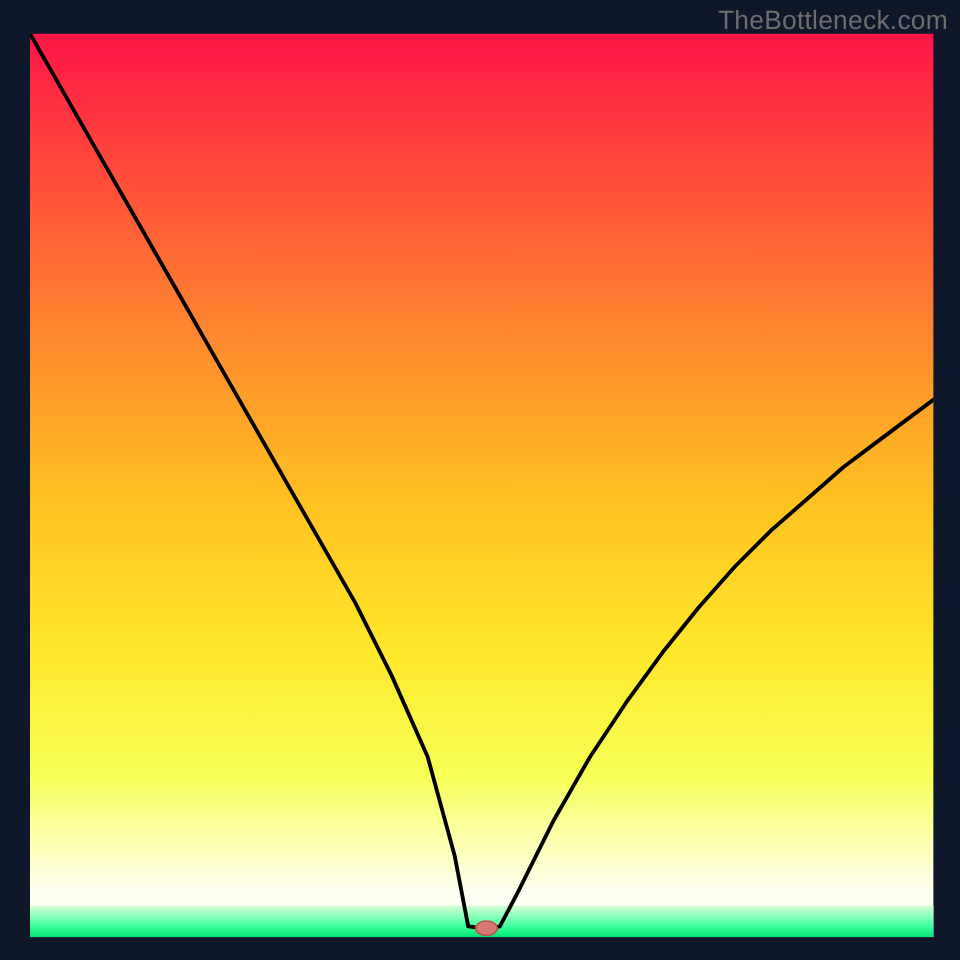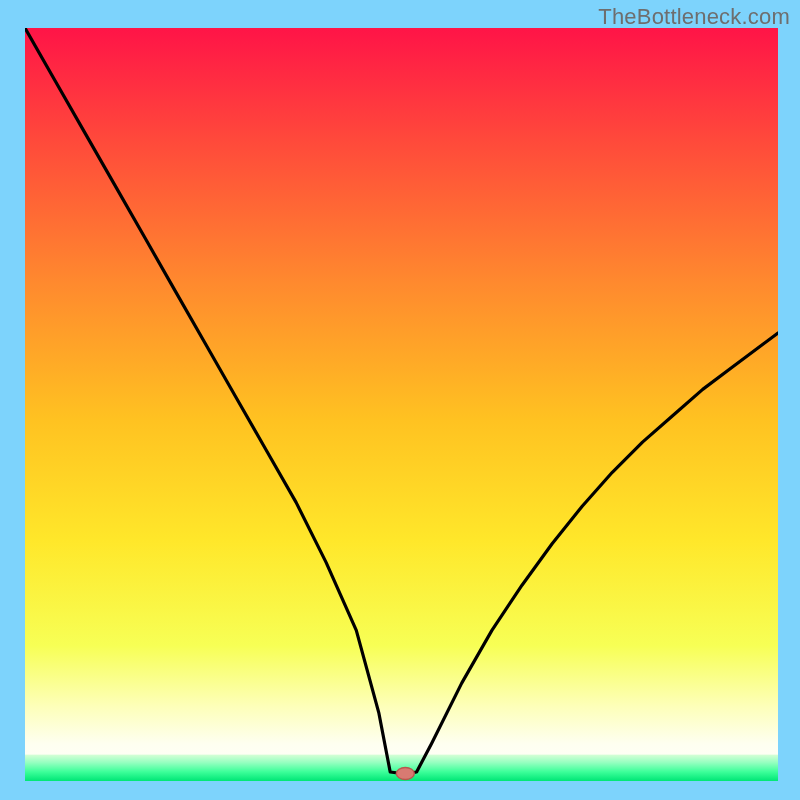--- a/index.html
+++ b/index.html
@@ -8,21 +8,21 @@
     width: 800px;
     height: 800px;
     background: #000;
     overflow: hidden;
     font-family: Arial, Helvetica, sans-serif;
   }
   .frame {
     position: relative;
     width: 800px;
     height: 800px;
-    background: #7dd3fc;
+    background: #0f172a;
   }
   .watermark {
     position: absolute;
     top: 4px;
     right: 10px;
     color: #6e6e6e;
     font-size: 22px;
     font-weight: 500;
     letter-spacing: 0.2px;
     user-select: none;

